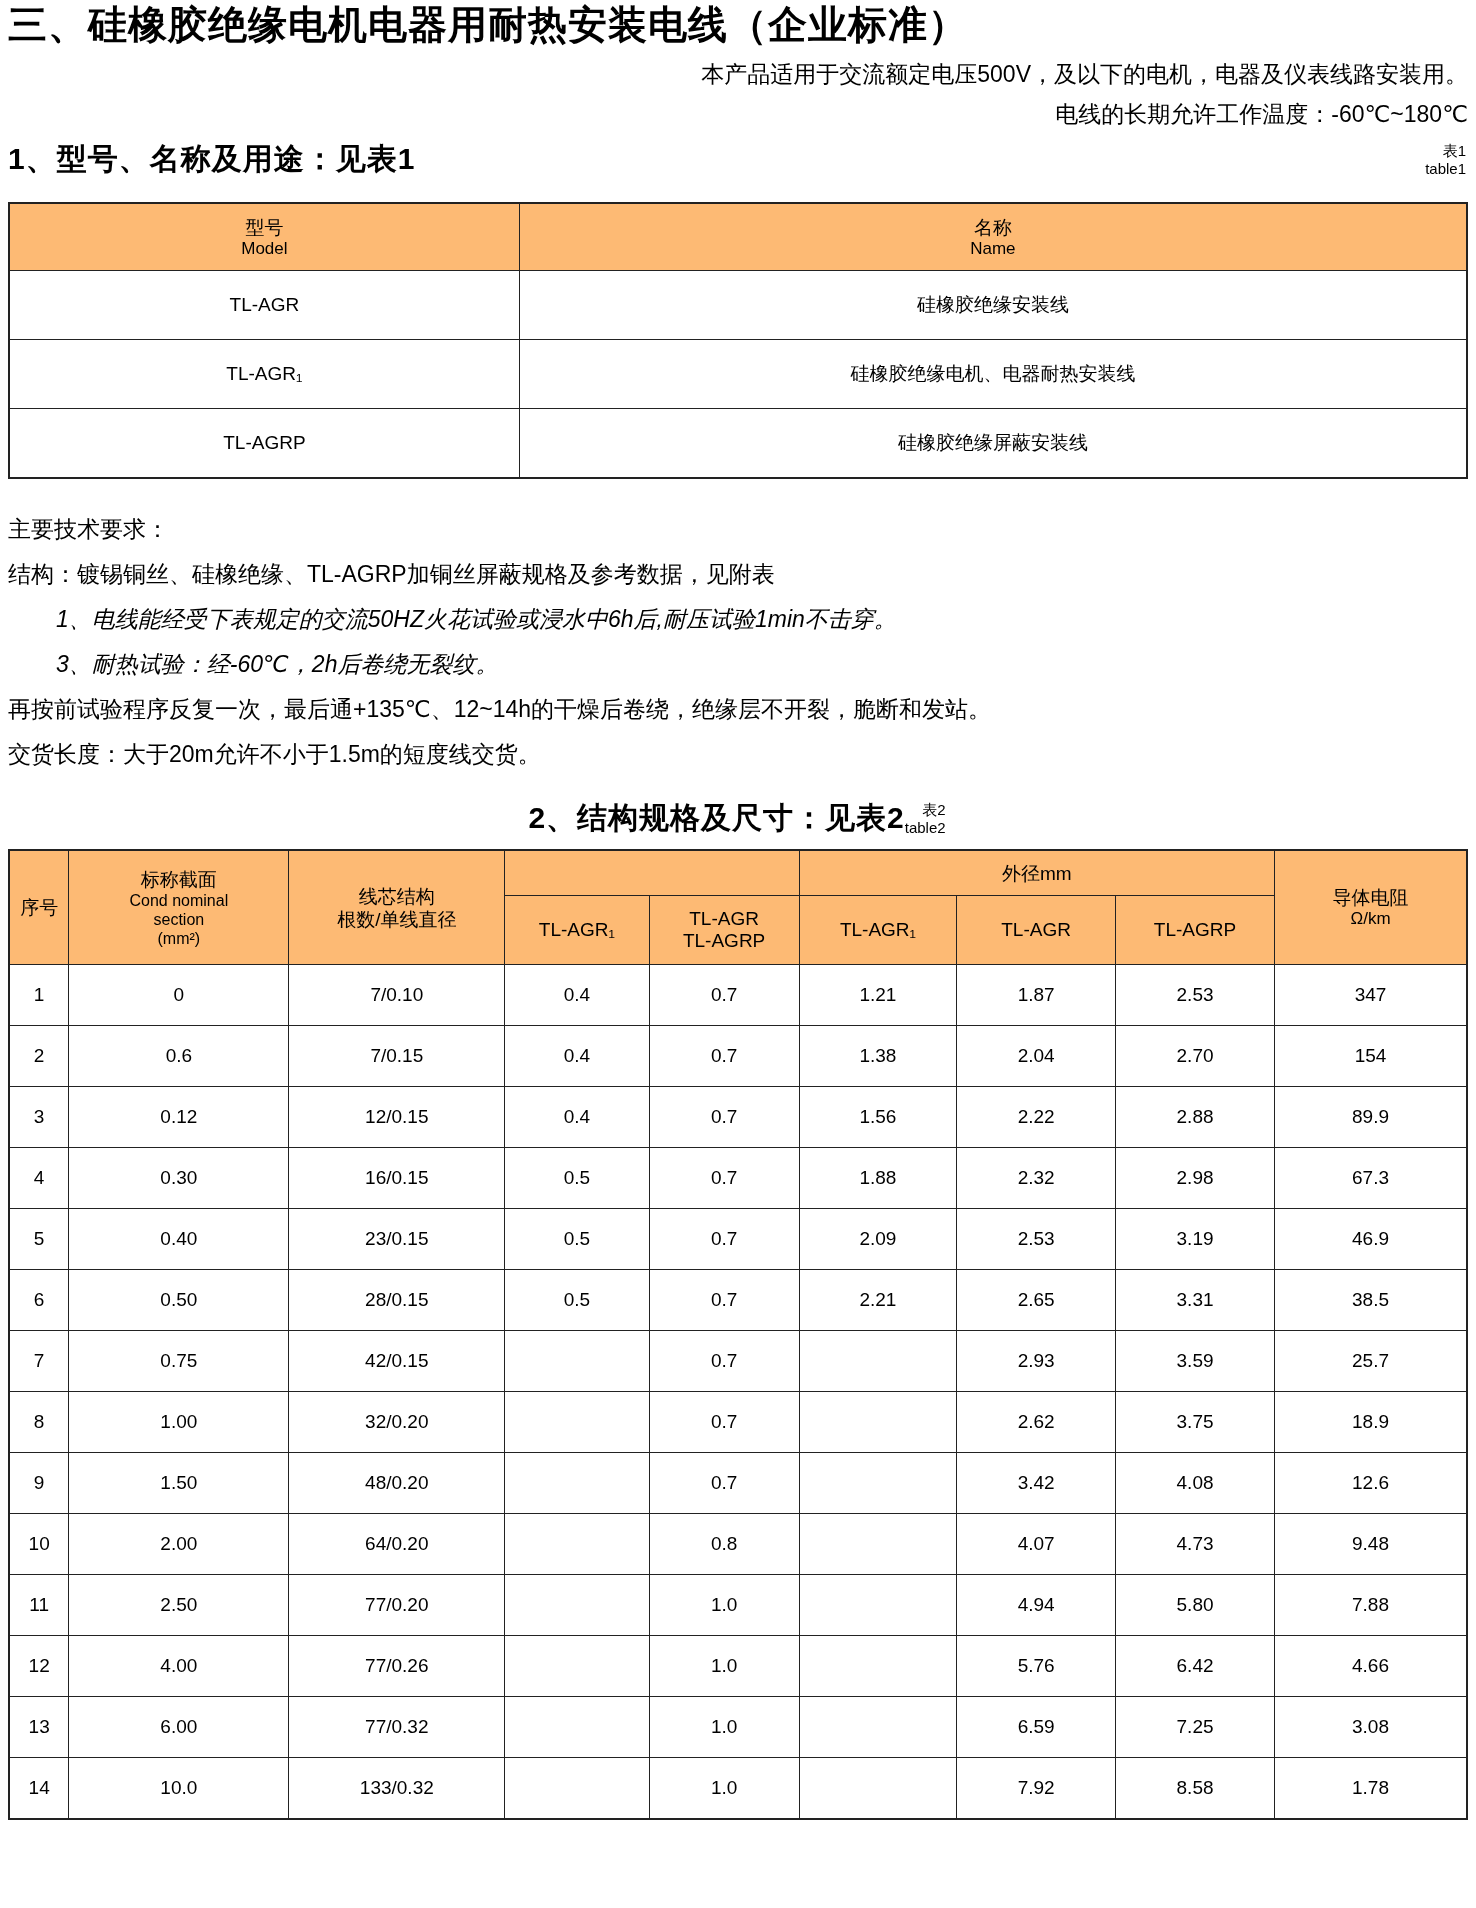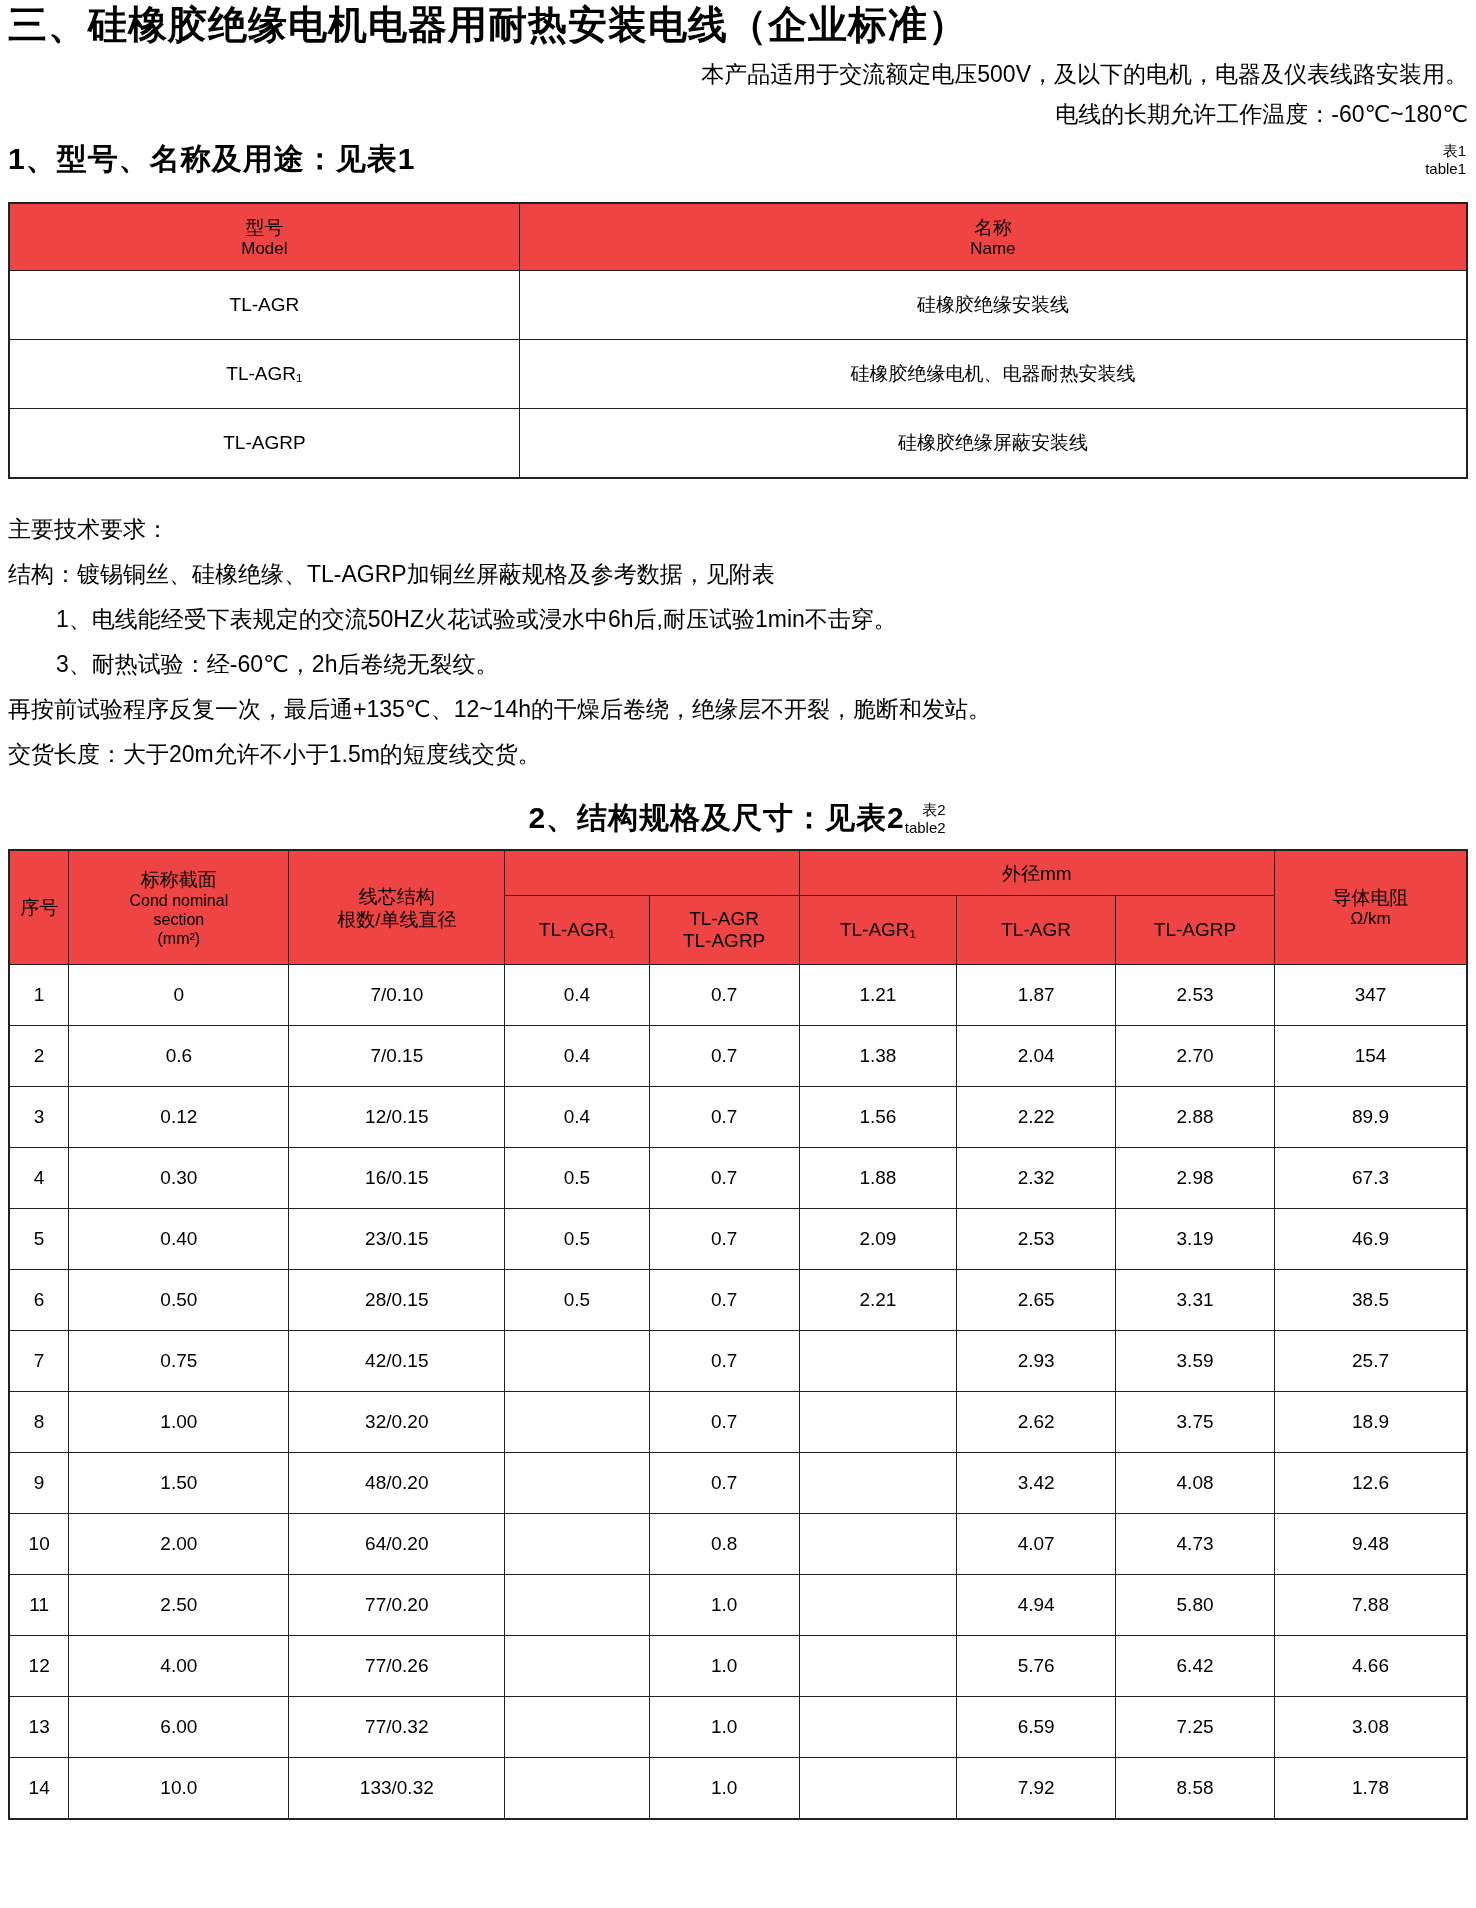--- a/index.html
+++ b/index.html
@@ -19,33 +19,33 @@
   .section-row{
     display:flex;justify-content:space-between;align-items:flex-end;
     margin-top:6px;
   }
   .section-heading{font-size:30px;font-weight:bold;line-height:38px;letter-spacing:1px;}
   .table-label{text-align:right;font-size:15px;line-height:18px;padding-right:2px;}
 
   table{border-collapse:collapse;width:100%;table-layout:fixed;}
   table, th, td{border:1.5px solid #222;}
   table{border-width:2px;}
-  th{font-weight:normal;background:#ef4444;}
+  th{font-weight:normal;background:#fdba74;}
   th,td{text-align:center;vertical-align:middle;padding:0;}
 
   .t1{margin-top:24px;}
   .t1 thead th{height:66px;}
   .t1 tbody td{height:68px;font-size:19px;}
   .hd-cn{font-size:19px;line-height:23px;}
   .hd-en{font-size:17px;line-height:20px;}
   .hd-en-sm{font-size:16px;line-height:19px;}
 
   .notes{margin-top:28px;}
   .notes p{margin:0;font-size:23px;line-height:45px;}
-  .notes .indent{padding-left:48px;}
+  .notes .indent{padding-left:48px;font-style:italic;}
 
   .sec2{margin-top:22px;justify-content:center;}
 
   .t2{margin-top:12px;}
   .t2 .group-row th{height:44px;}
   .t2 .sub-row th{height:68px;font-size:19px;}
   .t2 tbody td{height:60px;font-size:19px;}
 </style>
 </head>
 <body>

